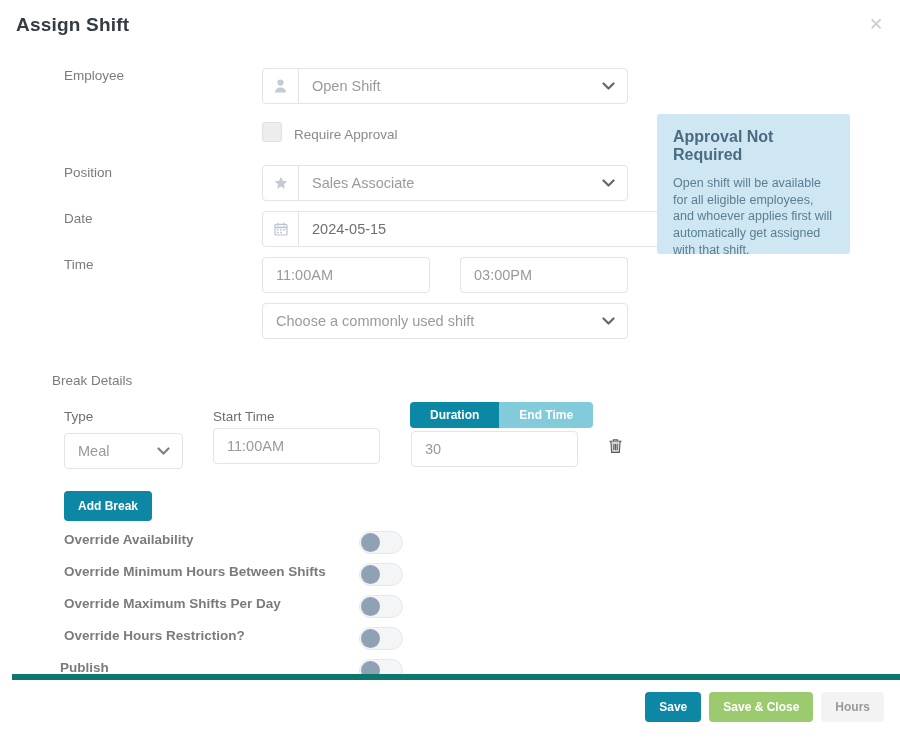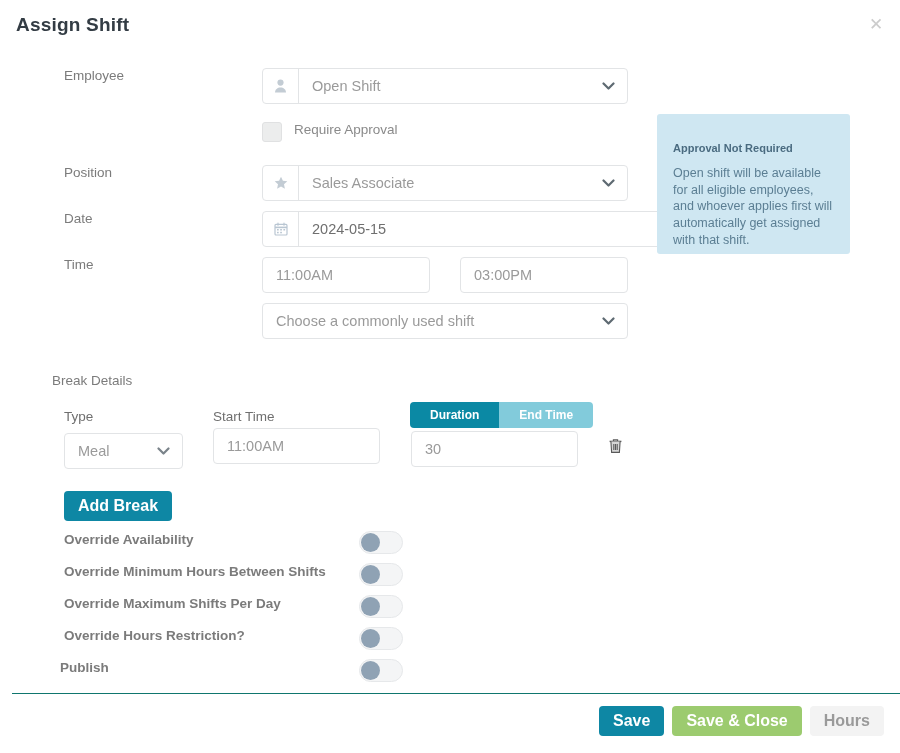--- a/index.html
+++ b/index.html
@@ -64,21 +64,21 @@
   }
   .ctl.with-icon .ctl-text { left: 49px; }
   .chev {
     position: absolute; right: 12px; top: 50%;
     transform: translateY(-50%);
     width: 13px; height: 13px;
   }
   .chev svg { display: block; }
 
   
-  .checkbox-row { position: absolute; display: flex; align-items: flex-start; }
+  .checkbox-row { position: absolute; display: flex; align-items: flex-end; }
   .checkbox-box {
     width: 20px; height: 20px;
     background: #eceded;
     border: 1px solid #e0e1e2;
     border-radius: 3px;
     cursor: pointer;
   }
   .checkbox-label {
     margin-left: 12px;
     font-size: 13.5px; color: #8a8a8a;
@@ -87,22 +87,22 @@
   
   .info-panel {
     position: absolute;
     left: 657px; top: 64px;
     width: 193px; height: 140px;
     background: #cfe7f2;
     border-radius: 3px;
     padding: 14px 16px 0 16px;
   }
   .info-title {
-    font-size: 11px; font-weight: bold; color: #4a6b80;
-    margin: 14px 0 11px 0;
+    font-size: 16px; font-weight: bold; color: #4a6b80;
+    margin: 0 0 11px 0;
     font-family: "Liberation Sans", sans-serif;
   }
   .info-text {
     font-size: 12.5px; color: #5b7e93; line-height: 1.33;
     font-family: "Liberation Sans", sans-serif;
   }
 
   
   .section-title {
     position: absolute;
@@ -130,21 +130,21 @@
   .trash-btn {
     position: absolute;
     width: 22px; height: 22px;
     cursor: pointer;
     display: flex; align-items: center; justify-content: center;
   }
 
   .btn {
     display: inline-flex; align-items: center; justify-content: center;
     border: none; border-radius: 4px;
-    font-size: 16px; font-weight: bold; color: #ffffff;
+    font-size: 12px; font-weight: bold; color: #ffffff;
     cursor: pointer;
     font-family: "Liberation Sans", sans-serif;
   }
   .btn-teal { background: #0e87a4; }
   .btn-green { background: #9ccb6f; }
   .btn-gray { background: #f3f3f3; color: #9a9a9a; }
 
   .addbreak {
     position: absolute;
     left: 64px; top: 491px;
@@ -167,22 +167,22 @@
   .toggle .knob {
     position: absolute;
     left: 1px; top: 1px;
     width: 19px; height: 19px;
     border-radius: 50%;
     background: #8fa2b4;
   }
 
   
   .modal-footer {
-    position: absolute; left: 12px; right: 0; bottom: 0; height: 60px;
-    border-top: 1px solid #0f766e;
+    position: absolute; left: 12px; right: 0; bottom: 0; height: 79px;
+    border-top: 6px solid #0f766e;
     background: #fff;
   }
   .footer-btns {
     position: absolute; right: 16px; top: 12px;
     display: flex; gap: 8px;
   }
   .footer-btns .btn { height: 30px; padding: 0 14px; }
 </style>
 </head>
 <body>

